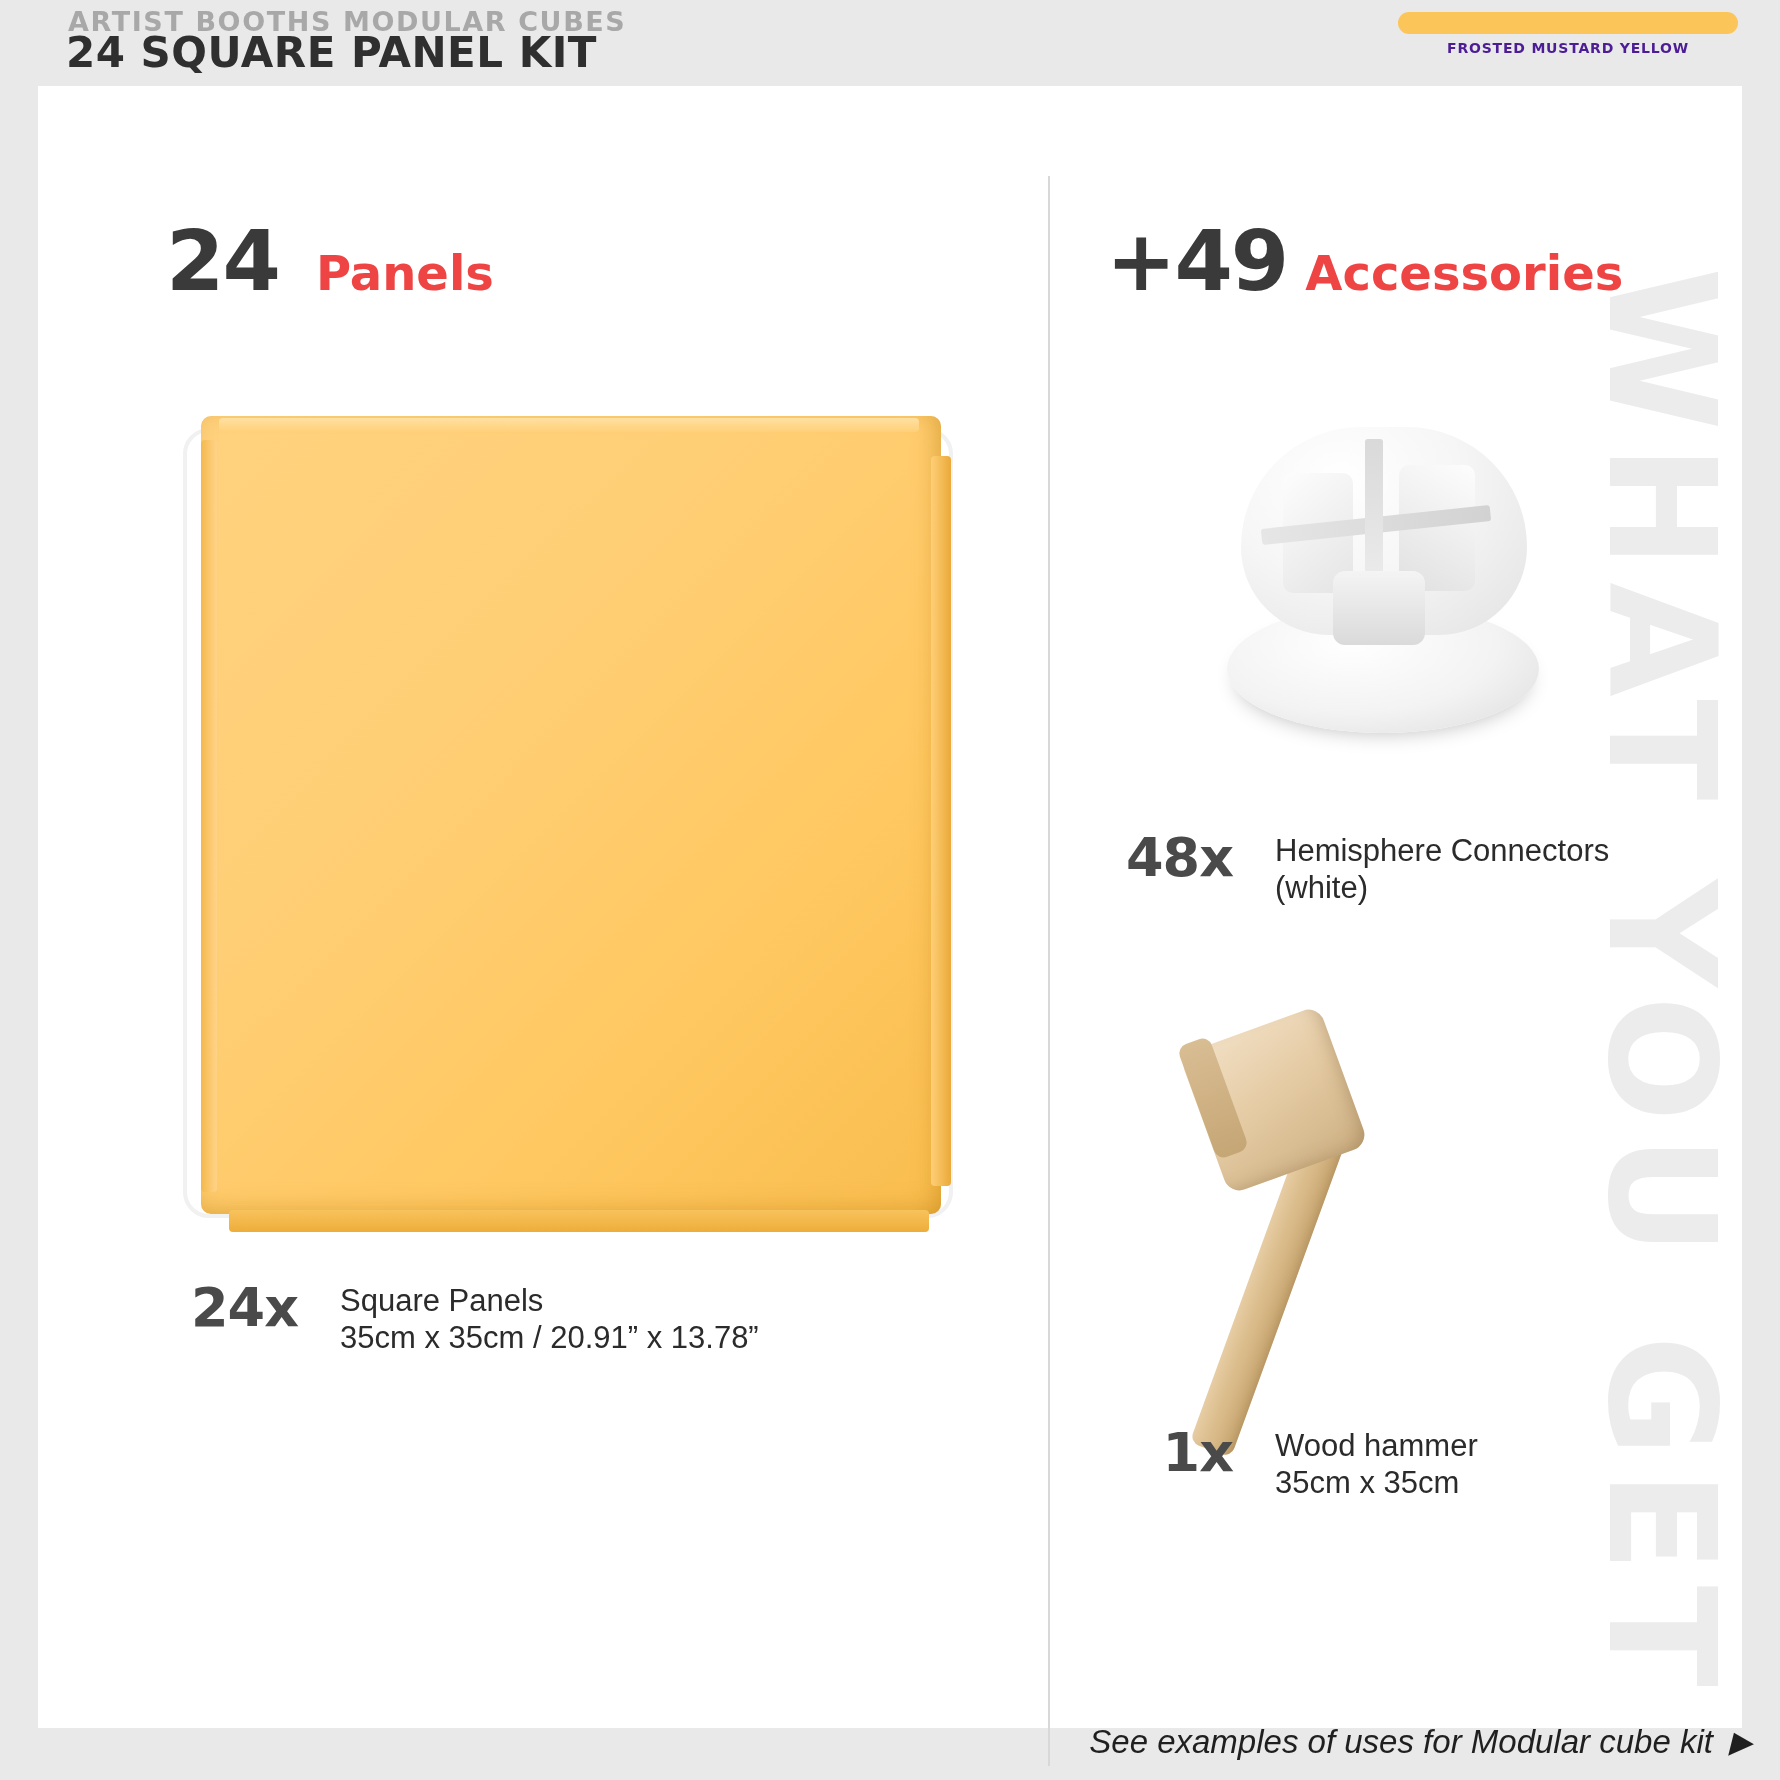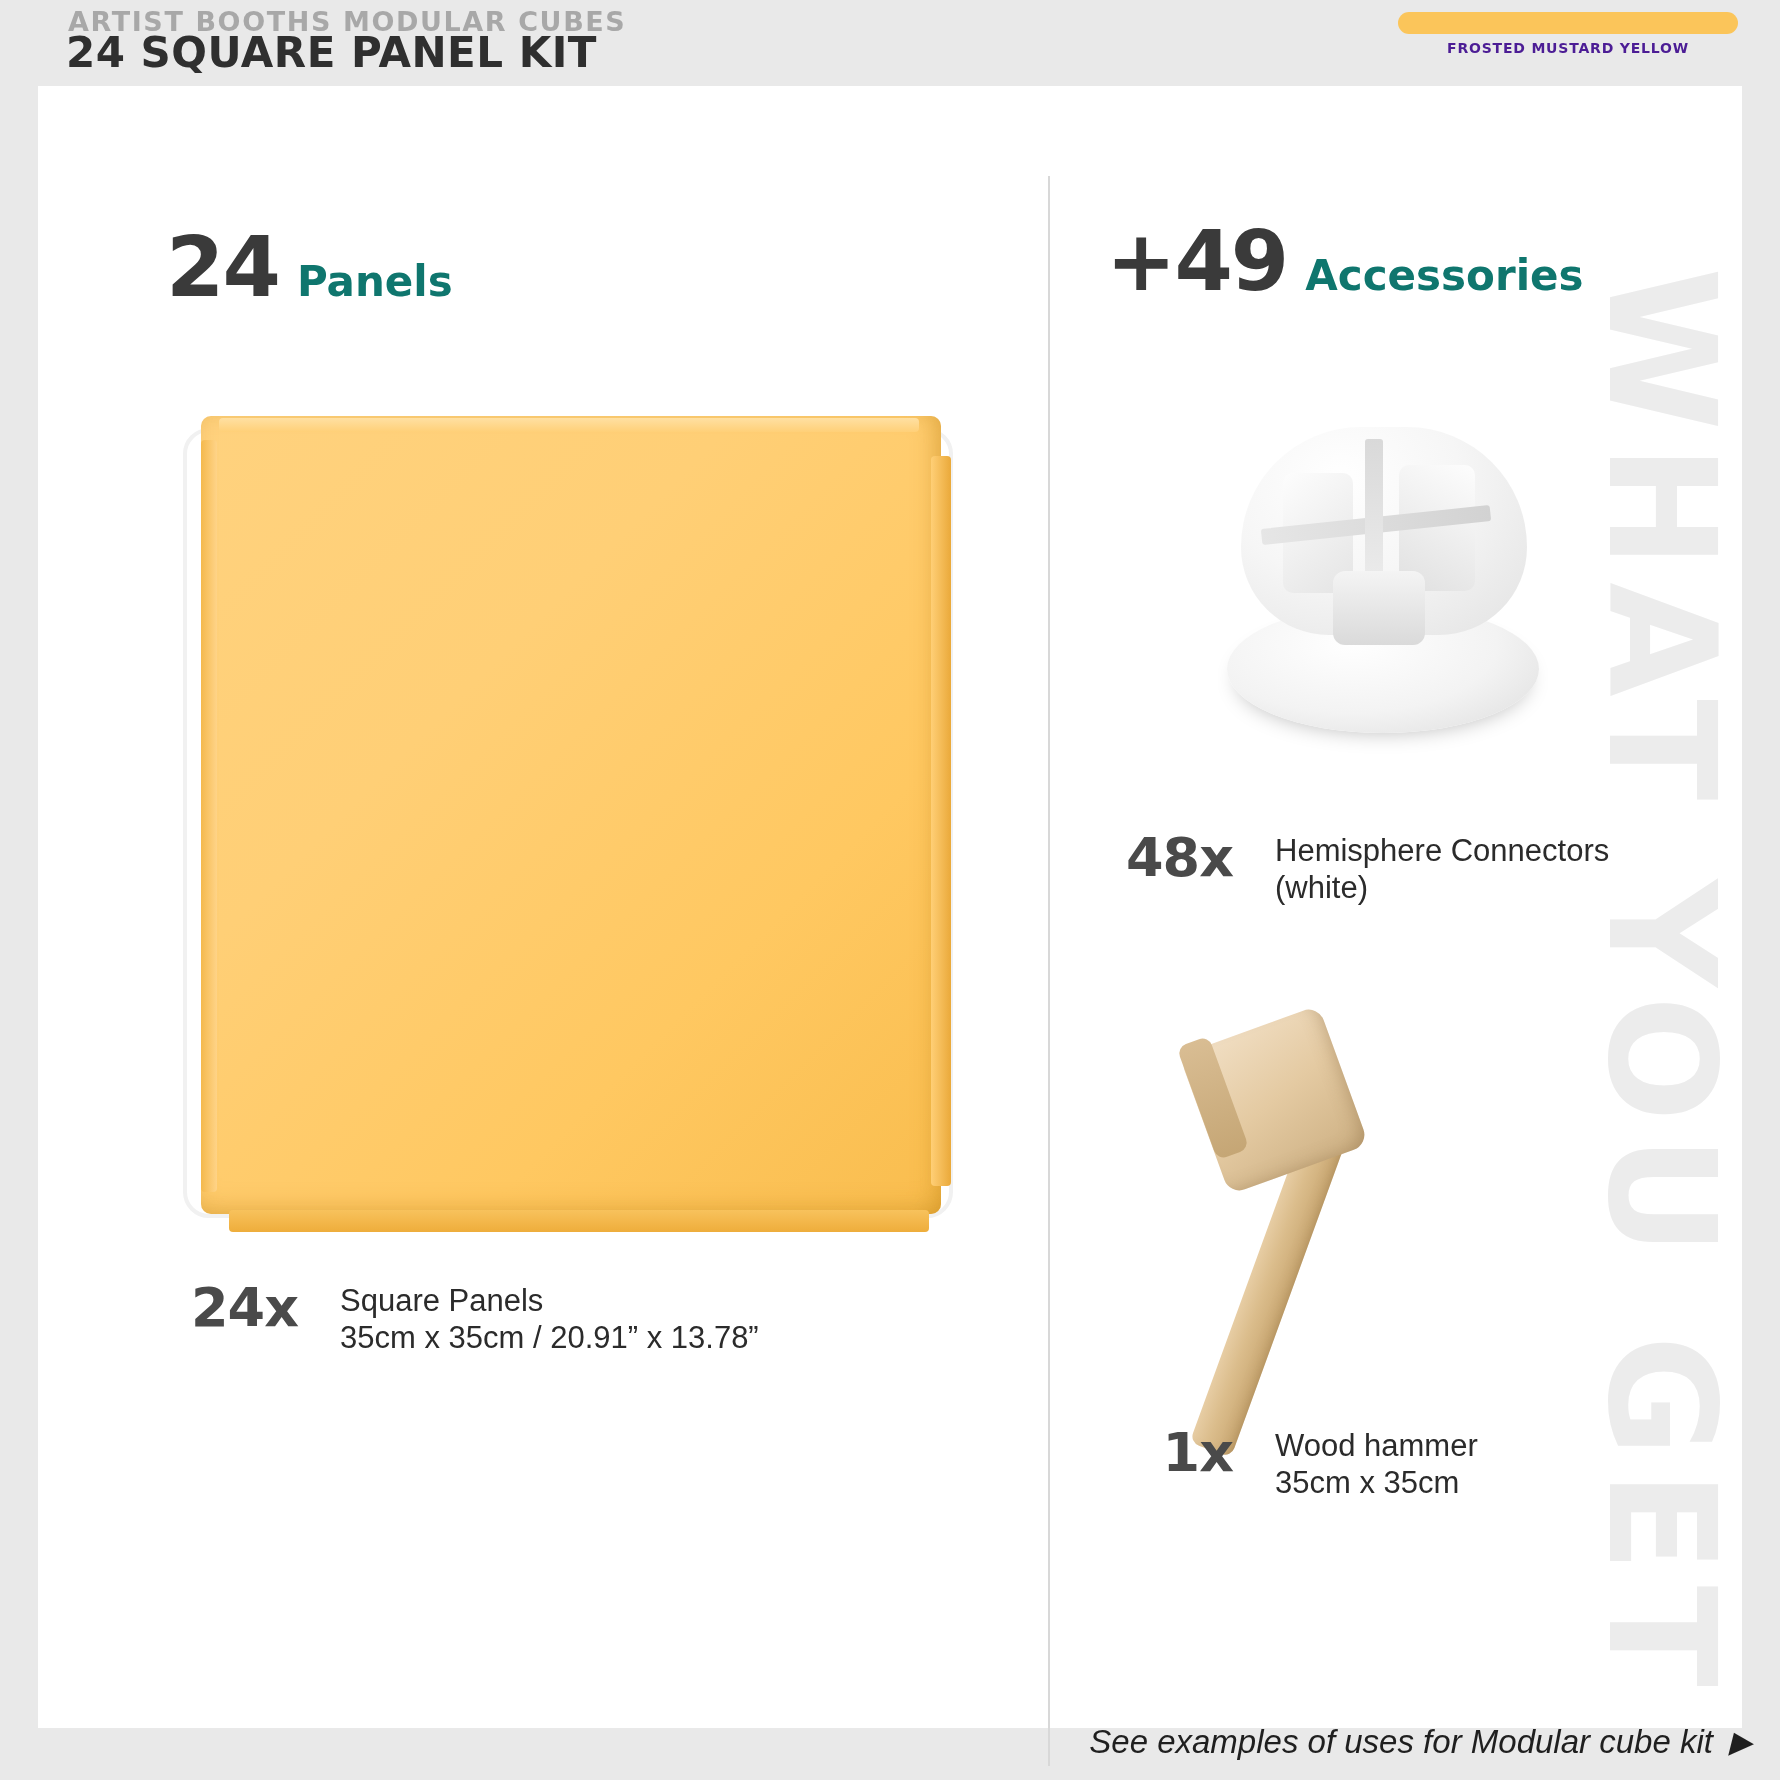--- a/index.html
+++ b/index.html
@@ -110,26 +110,26 @@
   }
   .count-head .num {
     font-size: 84px;
     font-weight: bold;
     color: #3a3a3a;
     letter-spacing: -2px;
     font-family: "DejaVu Sans", sans-serif;
   }
   .count-head .word {
     margin-left: 18px;
-    font-size: 42px;
-    font-weight: bold;
-    color: #0f766e;
-    font-family: "DejaVu Sans", sans-serif;
-  }
-  #panels-head { left: 128px; top: 132px; }
+    font-size: 48px;
+    font-weight: bold;
+    color: #ef4444;
+    font-family: "DejaVu Sans", sans-serif;
+  }
+  #panels-head { left: 128px; top: 126px; gap: 19px; }
   #accessories-head { left: 1068px; top: 126px; }
 
   
   .panel-figure {
     position: absolute;
     left: 135px;
     top: 330px;
     width: 790px;
     height: 820px;
   }

